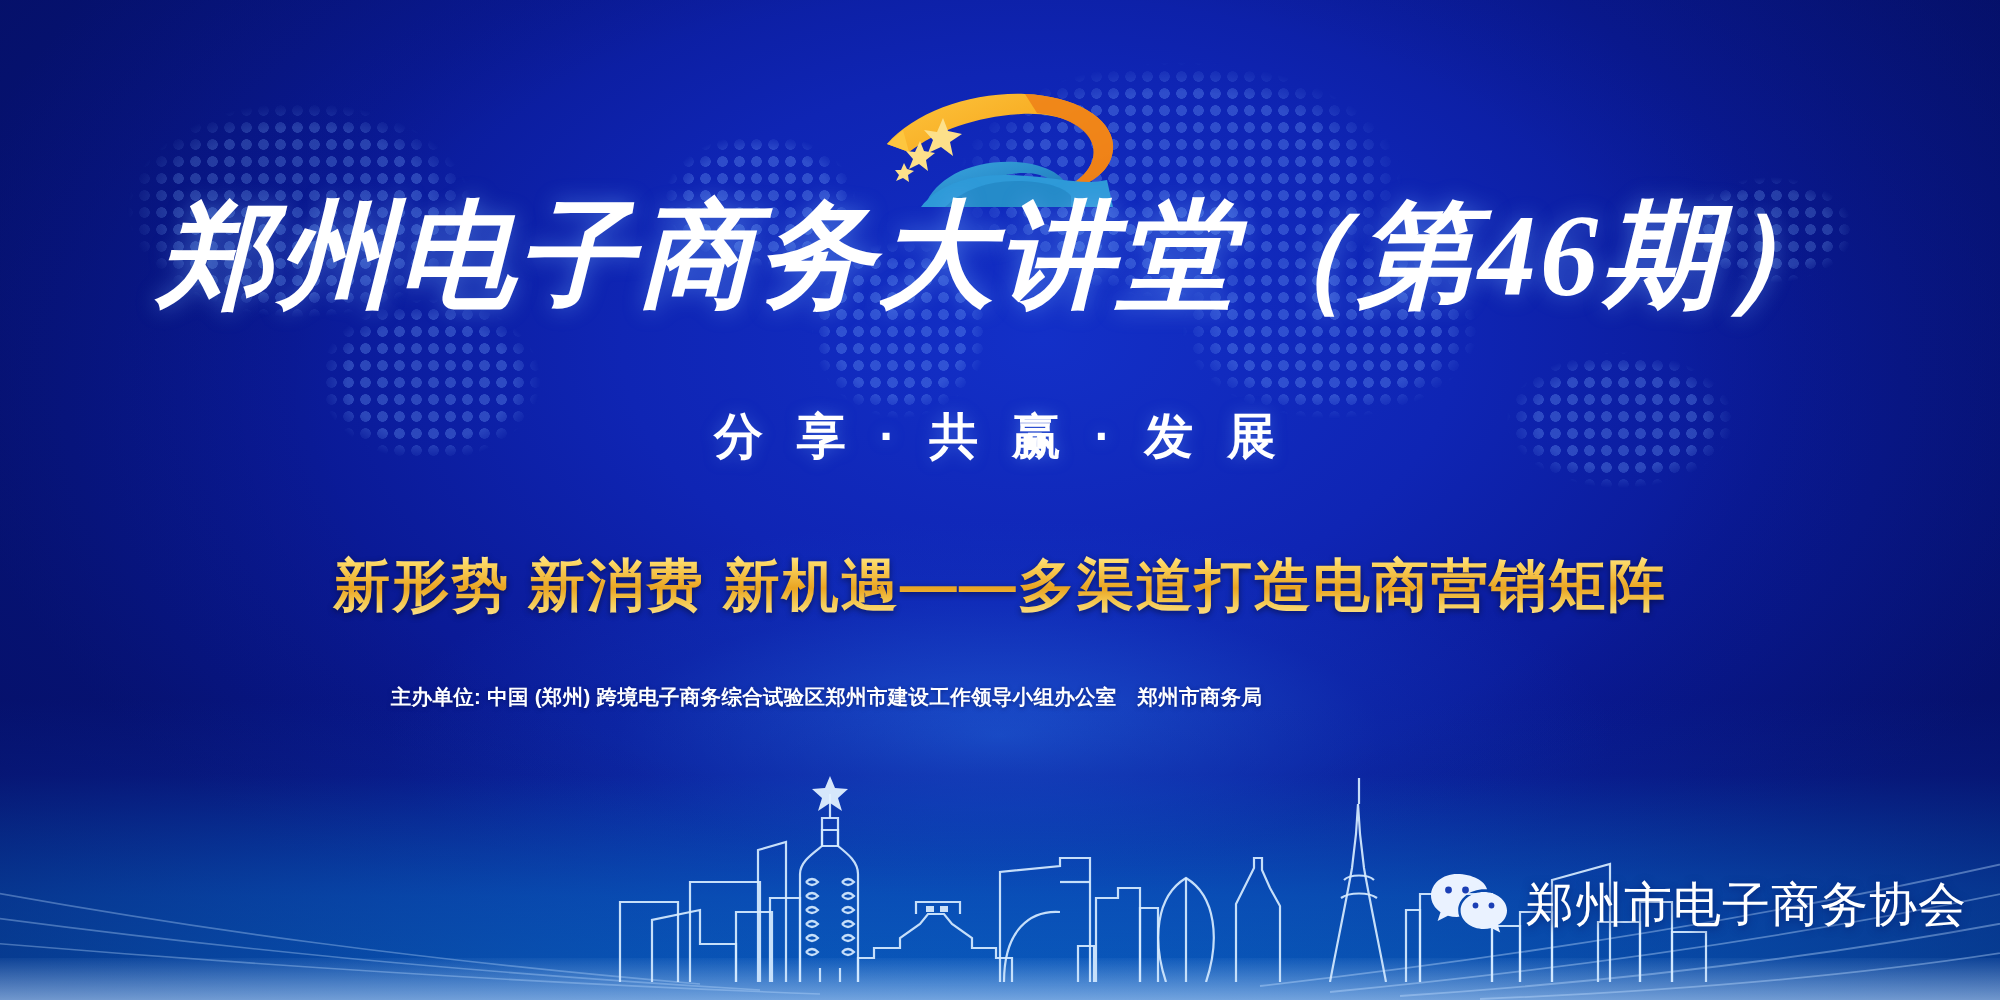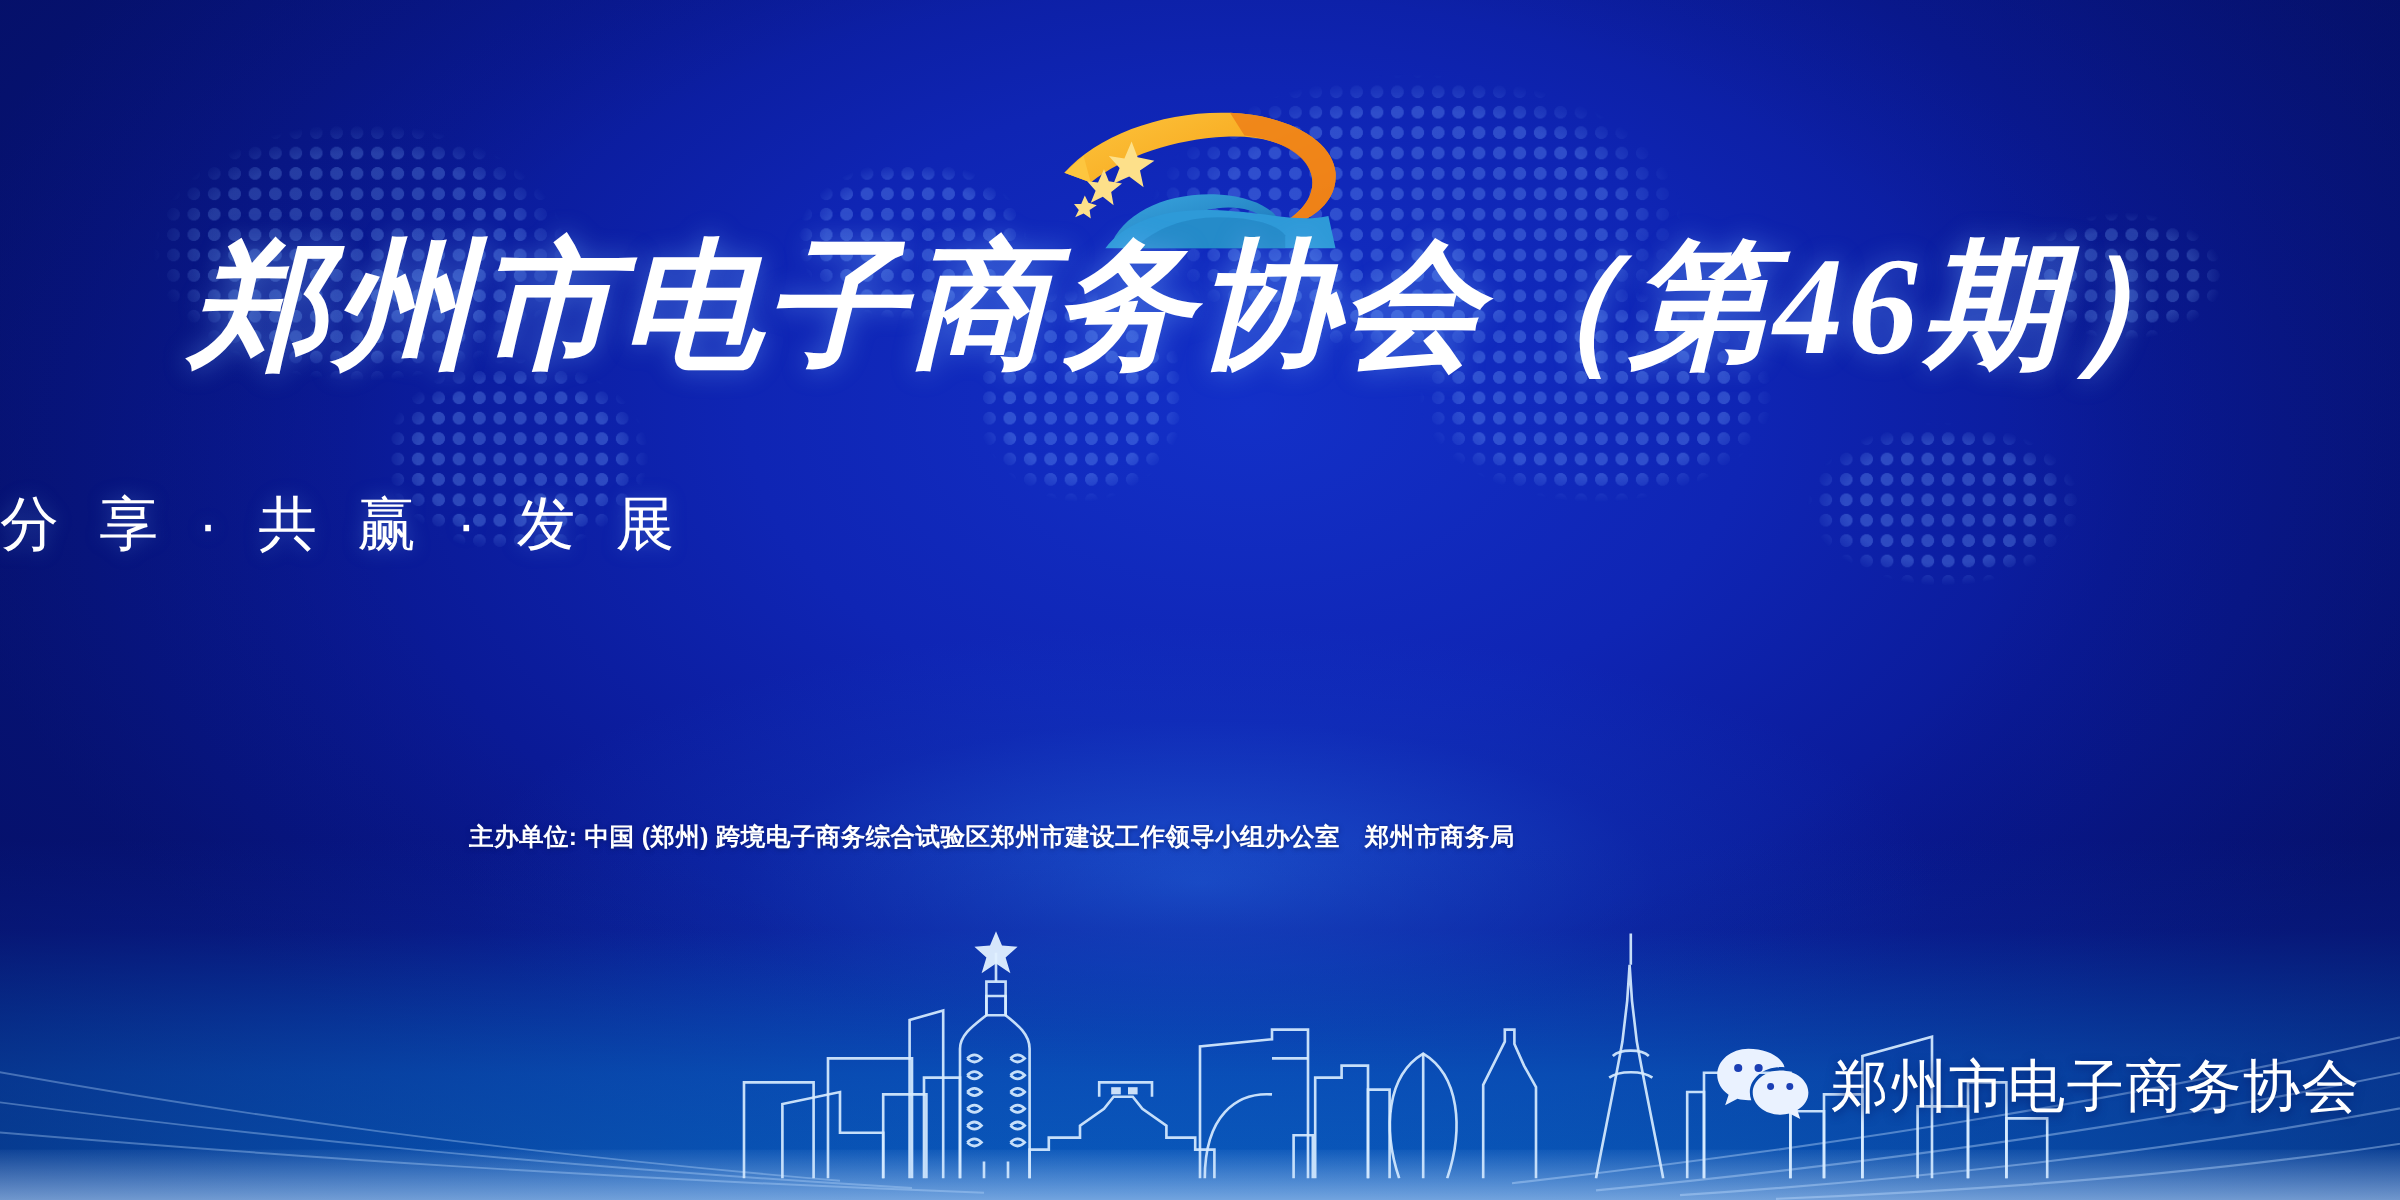--- a/index.html
+++ b/index.html
@@ -64,22 +64,22 @@
   
   .main-title{
     position:absolute;left:0;top:196px;width:2000px;text-align:center;
     font-family:"Liberation Serif","DejaVu Serif",serif;
     font-size:116px;line-height:1.05;color:#ffffff;font-weight:700;
     font-style:italic;letter-spacing:4px;
     text-shadow:0 0 22px rgba(120,180,255,.45);
     white-space:nowrap;
   }
   .sub-title{
-    position:absolute;left:0;top:404px;width:2000px;
-    font-size:49px;color:#ffffff;font-weight:400;letter-spacing:10px;
+    position:absolute;left:0;top:404px;width:2000px;text-align:center;
+    font-size:49px;color:#ffffff;font-weight:700;letter-spacing:10px;
     text-shadow:0 0 16px rgba(120,180,255,.35);
   }
   .gold-headline{
     position:absolute;left:0;top:548px;width:2000px;text-align:center;
     font-size:57px;font-weight:700;letter-spacing:2px;white-space:nowrap;
     background:linear-gradient(to bottom,#fff2b8 0%,#fcd763 20%,#e9a422 52%,#f5cb55 72%,#ffeeb0 100%);
     -webkit-background-clip:text;background-clip:text;color:transparent;
     -webkit-text-fill-color:transparent;
     filter:drop-shadow(0 2px 3px rgba(0,0,0,.45));
   }
@@ -153,24 +153,25 @@
       <path d="M40,70 l5,-11 l4,10 l11,2 l-9,7 l2,11 l-9,-7 l-10,5 l4,-10 l-7,-8 Z" fill="#fde08a"></path>
       <path d="M26,88 l3,-7 l3,6 l7,2 l-6,4 l1,7 l-6,-4 l-7,3 l3,-6 l-4,-5 Z" fill="#fde08a"></path>
 
       <path d="M50,124 C60,96 96,78 140,80 C176,82 196,98 192,112 C190,120 182,124 174,124
                C184,118 186,108 178,100 C166,88 134,88 112,100 C96,109 86,118 82,124 Z" fill="url(#gBlue)"></path>
       <path d="M46,125 C62,104 92,92 134,93 C178,94 206,104 232,98 L238,125 Z" fill="#2e9ad8"></path>
       <path d="M70,125 C88,108 112,99 140,99 C172,99 190,106 196,114 L196,125 Z" fill="#1f7fbd" opacity=".55"></path>
     </svg>
   </div>
 
-  <div class="main-title">郑州市电子商务协会（第46期）</div>
+  <div class="main-title">郑州电子商务大讲堂（第46期）</div>
 
   <div class="sub-title">分 享 · 共 赢 · 发 展</div>
 
+  <div class="gold-headline">新形势 新消费 新机遇——多渠道打造电商营销矩阵</div>
 
   <div class="org-line org-1">主办单位: 中国 (郑州) 跨境电子商务综合试验区郑州市建设工作领导小组办公室　郑州市商务局</div>
 
   <div class="skyline">
     <svg width="2000" height="220" viewBox="0 0 2000 220" preserveAspectRatio="none">
       <g fill="none" stroke="rgba(215,235,255,.92)" stroke-width="2.2" vector-effect="non-scaling-stroke">
 
         <path d="M620,220 L620,140 L678,140 L678,220"></path>
         <path d="M652,220 L652,158 L700,148 L700,182 L736,182 L736,220"></path>
         <path d="M690,220 L690,120 L760,120 L760,220"></path>

